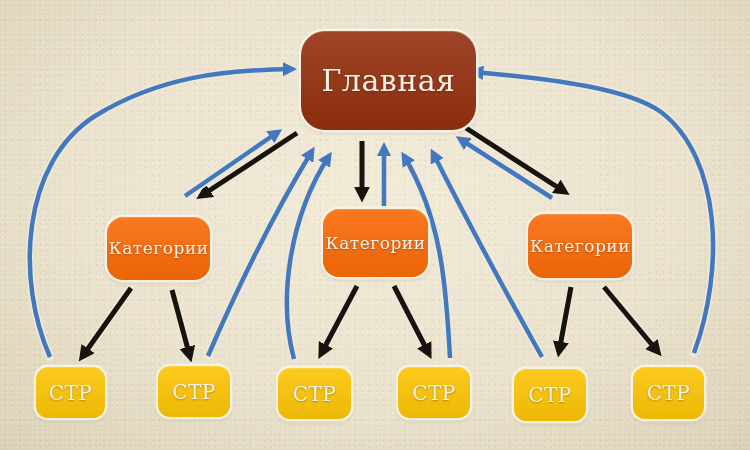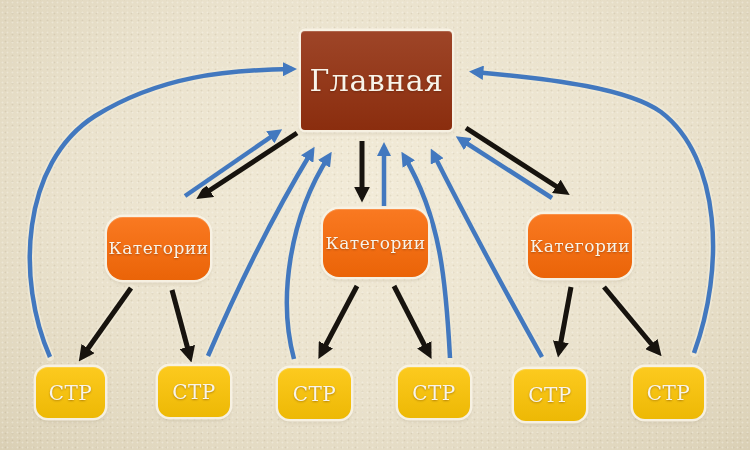--- a/index.html
+++ b/index.html
@@ -77,21 +77,21 @@
       <path d="M 294 359 C 278 300 289 218 329 156" fill="none" stroke="#efe8d4" stroke-width="8" stroke-linecap="round"></path>
       <path d="M 294 359 C 278 300 289 218 329 156" fill="none" stroke="#4278bf" stroke-width="4.5" marker-end="url(#m-blue)"></path>
       <path d="M 450 358 C 446 282 441 218 404 156" fill="none" stroke="#efe8d4" stroke-width="8" stroke-linecap="round"></path>
       <path d="M 450 358 C 446 282 441 218 404 156" fill="none" stroke="#4278bf" stroke-width="4.5" marker-end="url(#m-blue)"></path>
       <path d="M 542 357 Q 482 250 433 153" fill="none" stroke="#efe8d4" stroke-width="8" stroke-linecap="round"></path>
       <path d="M 542 357 Q 482 250 433 153" fill="none" stroke="#4278bf" stroke-width="4.5" marker-end="url(#m-blue)"></path>
       <path d="M 694 353 C 725 268 721 158 661 112 C 629 89 556 79 474 72" fill="none" stroke="#efe8d4" stroke-width="8" stroke-linecap="round"></path>
       <path d="M 694 353 C 725 268 721 158 661 112 C 629 89 556 79 474 72" fill="none" stroke="#4278bf" stroke-width="4.5" marker-end="url(#m-blue)"></path>
     </svg>
   <div id="nodes-layer">
-      <div class="node" style="left: 301px; top: 31px; width: 151px; height: 99px; border-radius: 4px; background: linear-gradient(rgba(255, 255, 255, 0.1), rgba(0, 0, 0, 0.06)), rgb(147, 48, 15); font-size: 30px; color: rgb(248, 244, 234);">
+      <div class="node" style="left: 301px; top: 31px; width: 175px; height: 99px; border-radius: 24px; background: linear-gradient(rgba(255, 255, 255, 0.1), rgba(0, 0, 0, 0.06)), rgb(147, 48, 15); font-size: 30px; color: rgb(248, 244, 234);">
         <span>Главная</span>
       </div>
       <div class="node" style="left: 107px; top: 217px; width: 103px; height: 63px; border-radius: 16px; background: linear-gradient(rgba(255, 255, 255, 0.1), rgba(0, 0, 0, 0.06)), rgb(249, 106, 8); font-size: 17px; color: rgb(248, 244, 234);">
         <span>Категории</span>
       </div>
       <div class="node" style="left: 323px; top: 209px; width: 105px; height: 68px; border-radius: 16px; background: linear-gradient(rgba(255, 255, 255, 0.1), rgba(0, 0, 0, 0.06)), rgb(249, 106, 8); font-size: 17px; color: rgb(248, 244, 234);">
         <span>Категории</span>
       </div>
       <div class="node" style="left: 528px; top: 214px; width: 104px; height: 64px; border-radius: 16px; background: linear-gradient(rgba(255, 255, 255, 0.1), rgba(0, 0, 0, 0.06)), rgb(249, 106, 8); font-size: 17px; color: rgb(248, 244, 234);">
         <span>Категории</span>

